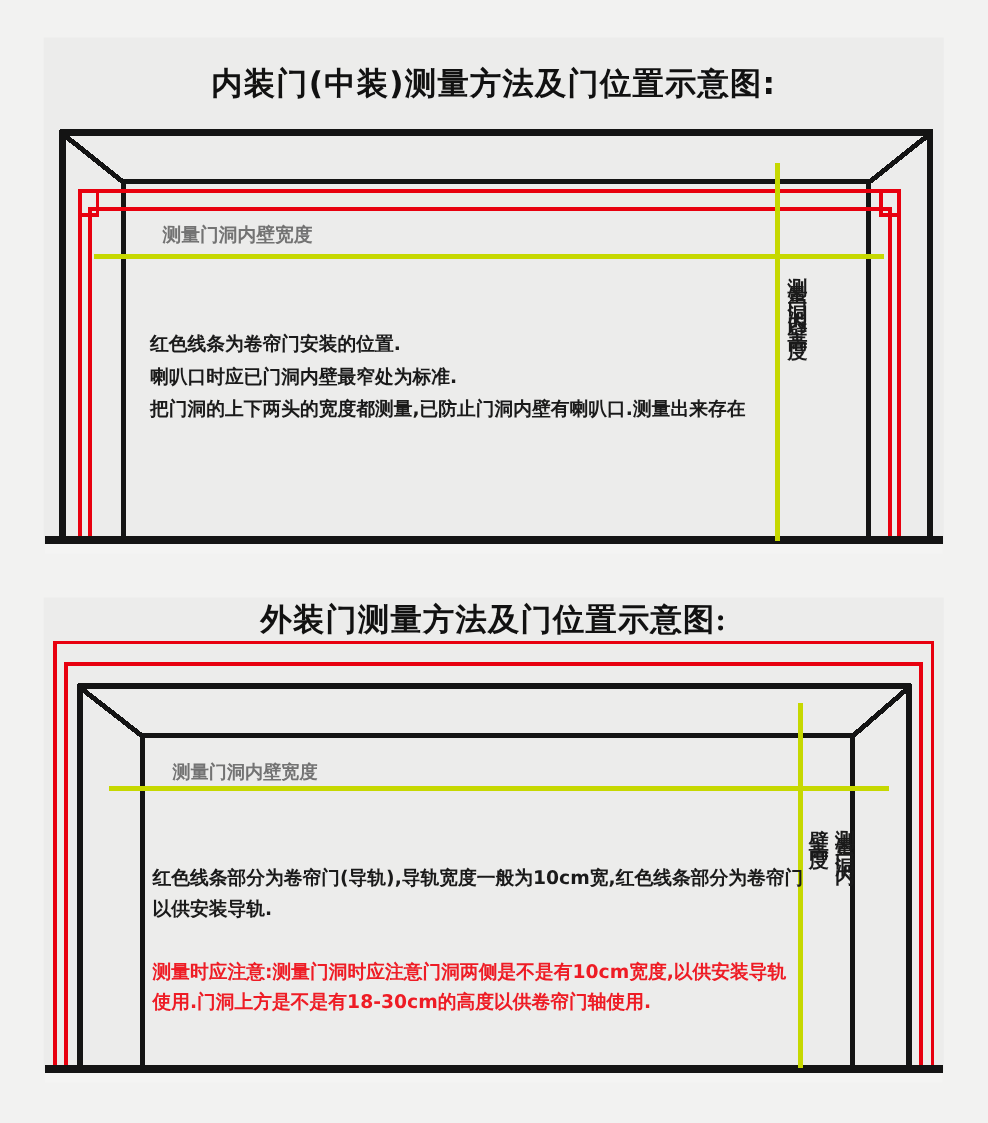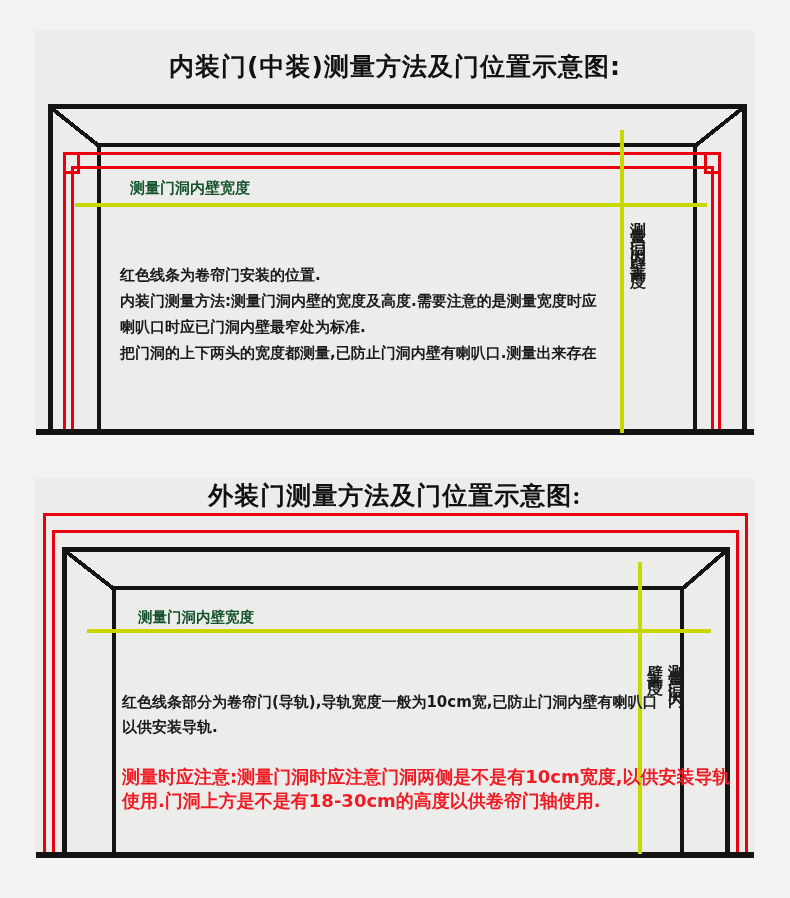--- a/index.html
+++ b/index.html
@@ -18,28 +18,28 @@
   .wall{stroke:var(--wall-line);stroke-width:5;fill:none;}
   .wall-in{stroke:var(--wall-line);stroke-width:4;fill:none;}
   .floor{stroke:var(--wall-line);stroke-width:6;fill:none;}
   .red{stroke:var(--shutter-red);stroke-width:3;fill:none;}
   .green{stroke:var(--measure-green);stroke-width:4;fill:none;}
   .title{
     position:absolute;left:35px;width:720px;text-align:center;
     font-size:25px;font-weight:bold;color:#111;letter-spacing:1px;
   }
   .small-label{
-    position:absolute;font-size:15px;font-weight:bold;color:#14532d;white-space:nowrap;
+    position:absolute;font-size:15px;font-weight:bold;color:#737373;white-space:nowrap;
   }
   .body-block{position:absolute;white-space:nowrap;margin-top:43px;}
   .body-line{
     font-size:15px;font-weight:bold;color:#1a1a1a;height:26px;line-height:26px;
   }
   .warn-line{
-    font-size:18px;font-weight:bold;color:var(--warning-red);height:24px;line-height:24px;white-space:nowrap;
+    font-size:15px;font-weight:bold;color:var(--warning-red);height:24px;line-height:24px;white-space:nowrap;
   }
   .v-label{
     position:absolute;writing-mode:vertical-rl;text-orientation:upright;
     font-size:16px;font-weight:bold;color:#1a1a1a;letter-spacing:7px;
   }
 </style>
 </head>
 <body>
 
 <div class="stage">
@@ -98,31 +98,30 @@
     <g>
       <line class="green" x1="87" y1="631" x2="711" y2="631"></line>
       <line class="green" x1="640" y1="562" x2="640" y2="854"></line>
     </g>
   </svg>
 
   <div class="small-label" style="left:130px;top:179px;">测量门洞内壁宽度</div>
 
   <div class="body-block" style="left:120px;top:219px;">
     <div class="body-line">红色线条为卷帘门安装的位置.</div>
-    <div class="body-line">内装门测量方法:测量门洞内壁的宽度及高度.需要注意的是测量宽度时应</div>
     <div class="body-line">喇叭口时应已门洞内壁最窄处为标准.</div>
     <div class="body-line">把门洞的上下两头的宽度都测量,已防止门洞内壁有喇叭口.测量出来存在</div>
   </div>
 
   <div class="v-label" style="left:627px;top:209px;">测量门洞内壁高度</div>
 
   <div class="small-label" style="left:138px;top:608px;font-size:14.5px;">测量门洞内壁宽度</div>
 
   <div class="body-block" style="left:122px;top:647px;">
-    <div class="body-line" style="height:25px;line-height:25px;">红色线条部分为卷帘门(导轨),导轨宽度一般为10cm宽,已防止门洞内壁有喇叭口</div>
+    <div class="body-line" style="height:25px;line-height:25px;">红色线条部分为卷帘门(导轨),导轨宽度一般为10cm宽,红色线条部分为卷帘门</div>
     <div class="body-line" style="height:25px;line-height:25px;">以供安装导轨.</div>
   </div>
 
   <div class="body-block" style="left:122px;top:722px;">
     <div class="warn-line">测量时应注意:测量门洞时应注意门洞两侧是不是有10cm宽度,以供安装导轨</div>
     <div class="warn-line">使用.门洞上方是不是有18-30cm的高度以供卷帘门轴使用.</div>
   </div>
 
   <div class="v-label" style="left:644px;top:651px;">测量门洞内壁高度</div>
 

